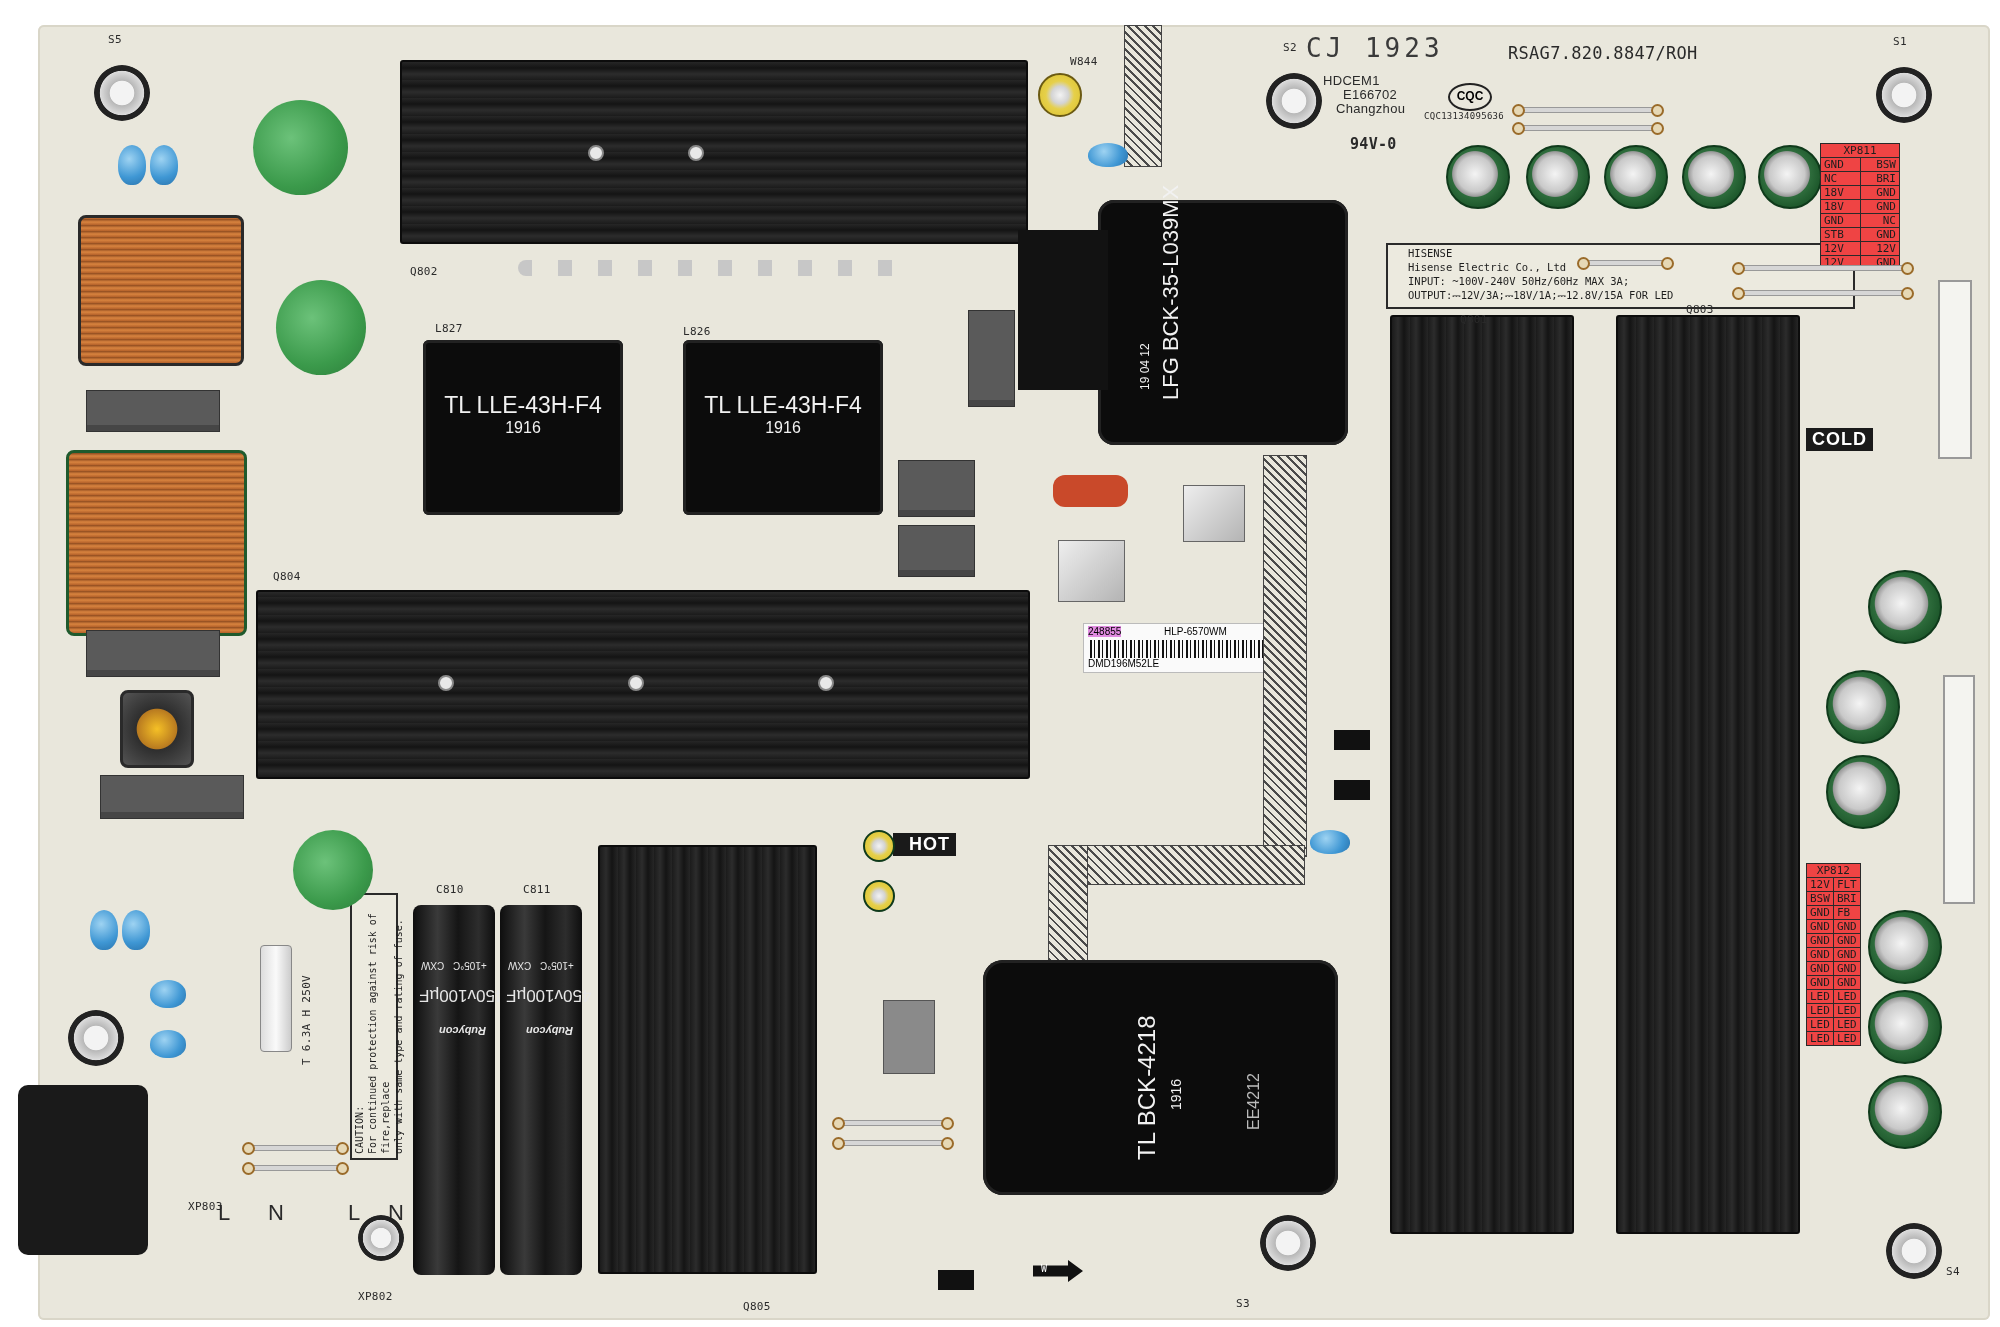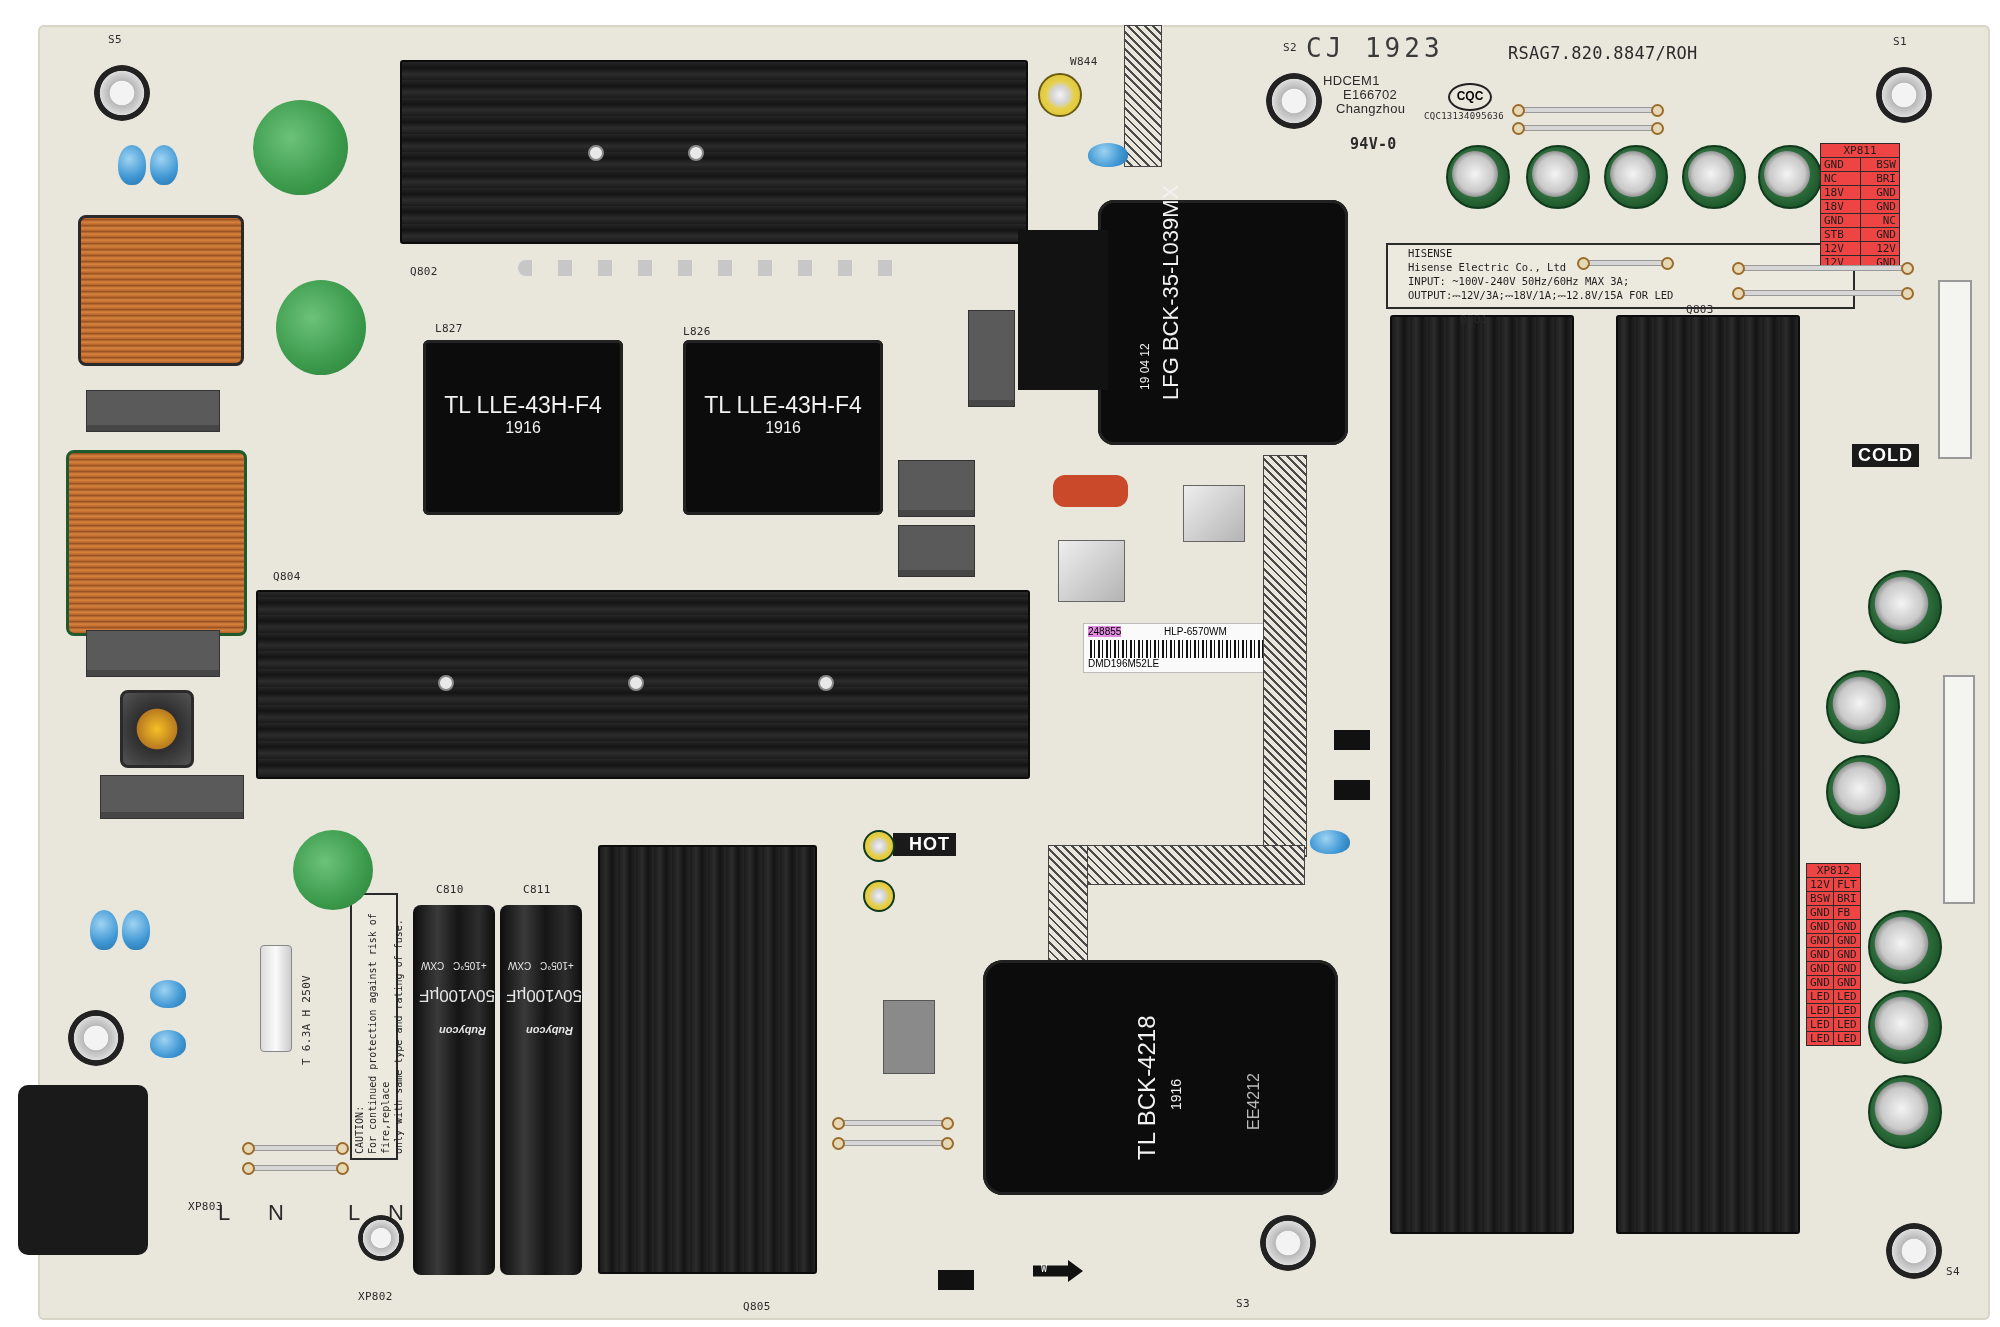--- a/index.html
+++ b/index.html
@@ -152,21 +152,21 @@
           <td style="text-align:right">12V</td>
         </tr>
     <tr>
           <td>12V</td>
           <td style="text-align:right">GND</td>
         </tr>
   </tbody>
     </table>
   <div class="header" style="left:1900px;top:255px;width:30px;height:175px;"></div>
 
-  <div class="hot" style="left:1768px;top:419px;margin-left:46px;">COLD</div>
+  <div class="hot" style="left:1768px;top:403px;">COLD</div>
 
   <div class="heatsink" style="left:1352px;top:290px;width:180px;height:915px;"></div>
   <div class="silk" style="left:1422px;top:288px;">Q801</div>
   <div class="heatsink" style="left:1578px;top:290px;width:180px;height:915px;"></div>
   <div class="silk" style="left:1648px;top:278px;">Q803</div>
 
   <div class="ecap" style="left:1830px;top:545px;width:70px;height:70px;"></div>
   <div class="ecap" style="left:1788px;top:645px;width:70px;height:70px;"></div>
   <div class="ecap" style="left:1788px;top:730px;width:70px;height:70px;"></div>
   <div class="ecap" style="left:1830px;top:885px;width:70px;height:70px;"></div>

